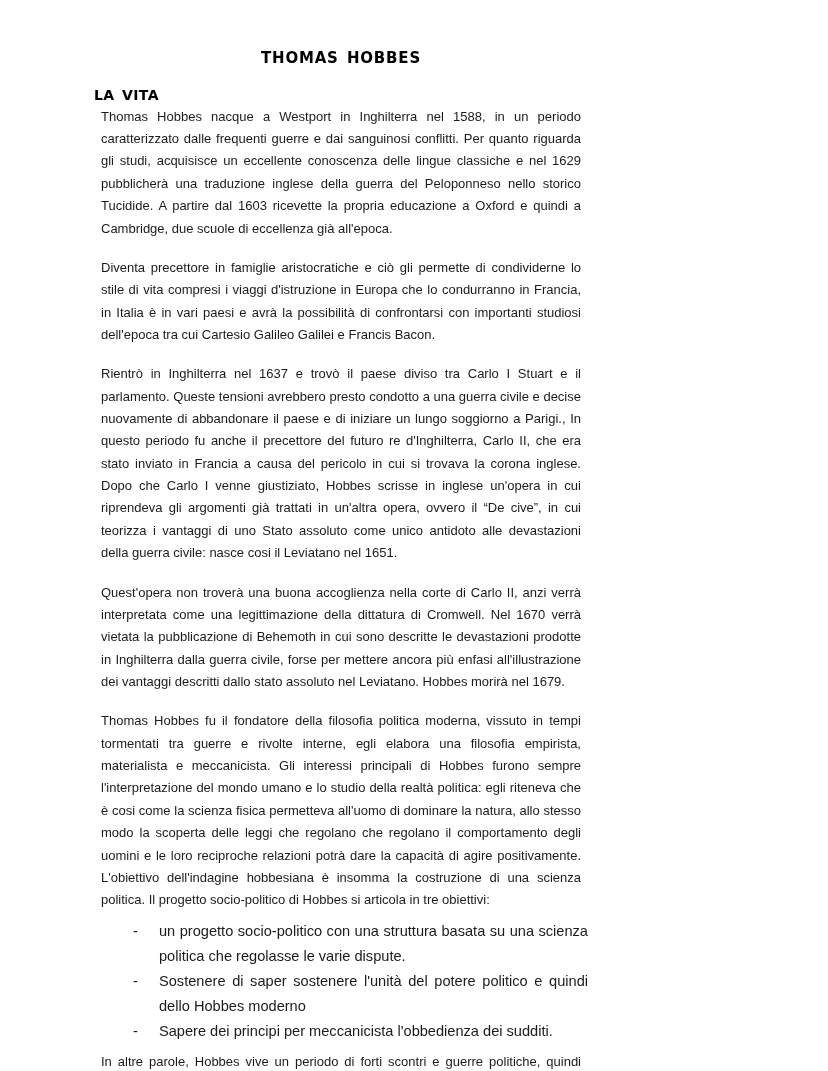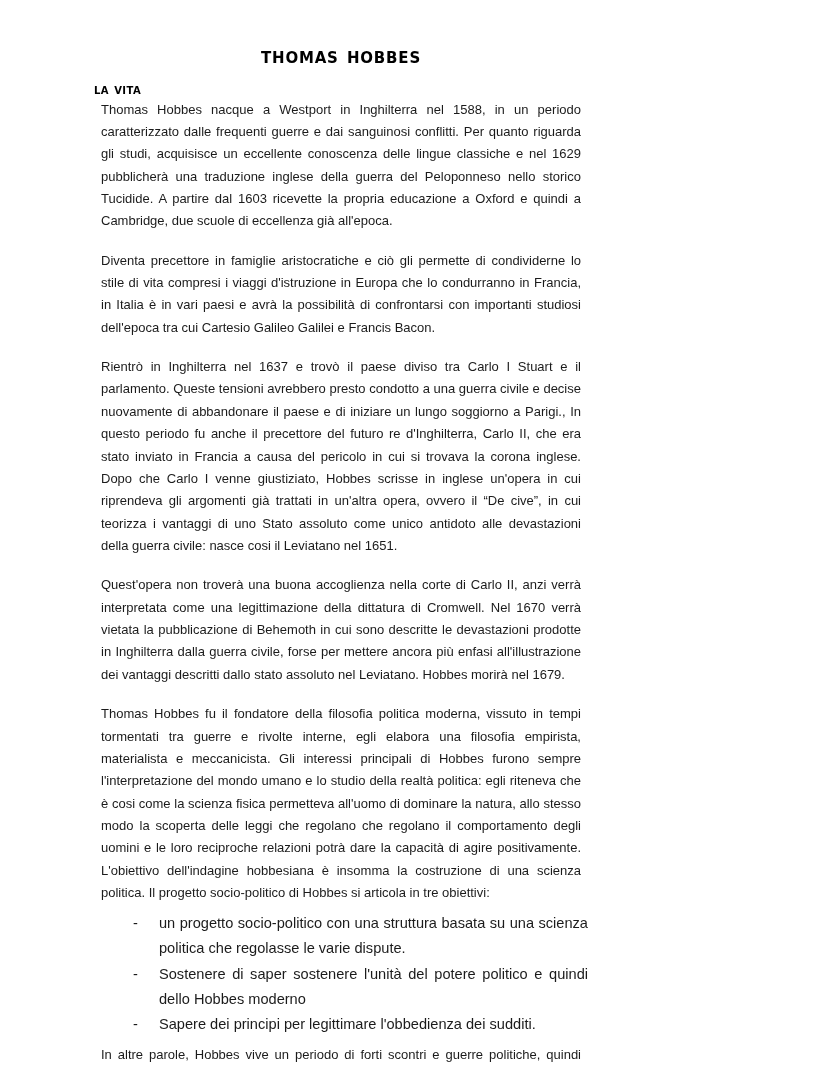--- a/index.html
+++ b/index.html
@@ -36,21 +36,21 @@
     font-variant: small-caps;
     text-transform: lowercase;
     color: #000000;
     margin: 0 0 11px 0;
     line-height: 1.15;
   }
 
   .section-heading {
     font-family: "DejaVu Sans", sans-serif;
     font-weight: 700;
-    font-size: 14px;
+    font-size: 20px;
     letter-spacing: 0.4px;
     font-variant: small-caps;
     text-transform: lowercase;
     color: #000000;
     margin: 12px 0 1px 0;
     line-height: 1.2;
     text-align: left;
   }
 
   .section-heading.spaced-above {
@@ -127,19 +127,19 @@
     <li>
       <span class="dash">-</span>
       <span>un progetto socio-politico con una struttura basata su una scienza politica che regolasse le varie dispute.</span>
     </li>
     <li>
       <span class="dash">-</span>
       <span>Sostenere di saper sostenere l'unità del potere politico e quindi dello Hobbes moderno</span>
     </li>
     <li>
       <span class="dash">-</span>
-      <span>Sapere dei principi per legittimare l'obbedienza dei sudditi.</span>
+      <span>Sapere dei principi per meccanicista l'obbedienza dei sudditi.</span>
     </li>
   </ul>
 
   <p class="body after-list">In altre parole, Hobbes vive un periodo di forti scontri e guerre politiche, quindi alcuni equilibri politici cambiano in base al nuovo pensiero moderno. Si tratta di un periodo in cui gli uomini non fanno guerre solo per conquiste, ma proprio per attaccarsi l'un altro e “mangiarsi” a vicenda, cercando di prevaricare l'uno sull'altro, e per questo motivo si sviluppa il pensiero secondo cui l'uomo è diventato un lupo in mezzo ad altri lupi, da cui deriva l'espressione “homo homini lupus”, “ogni uomo è lupo per gli altri uomini”. Egli nota che si veniva a creare una società dove non c'erano più delle regole che legittimassero il concetto di persona, il concetto di pensiero e il concetto di politica. Quindi egli creò una figura che doveva governare e alla quale i sudditi dovevano sottostare, ma dalla quale non dovevano</p>
 
 </div>
 
 </body></html>

